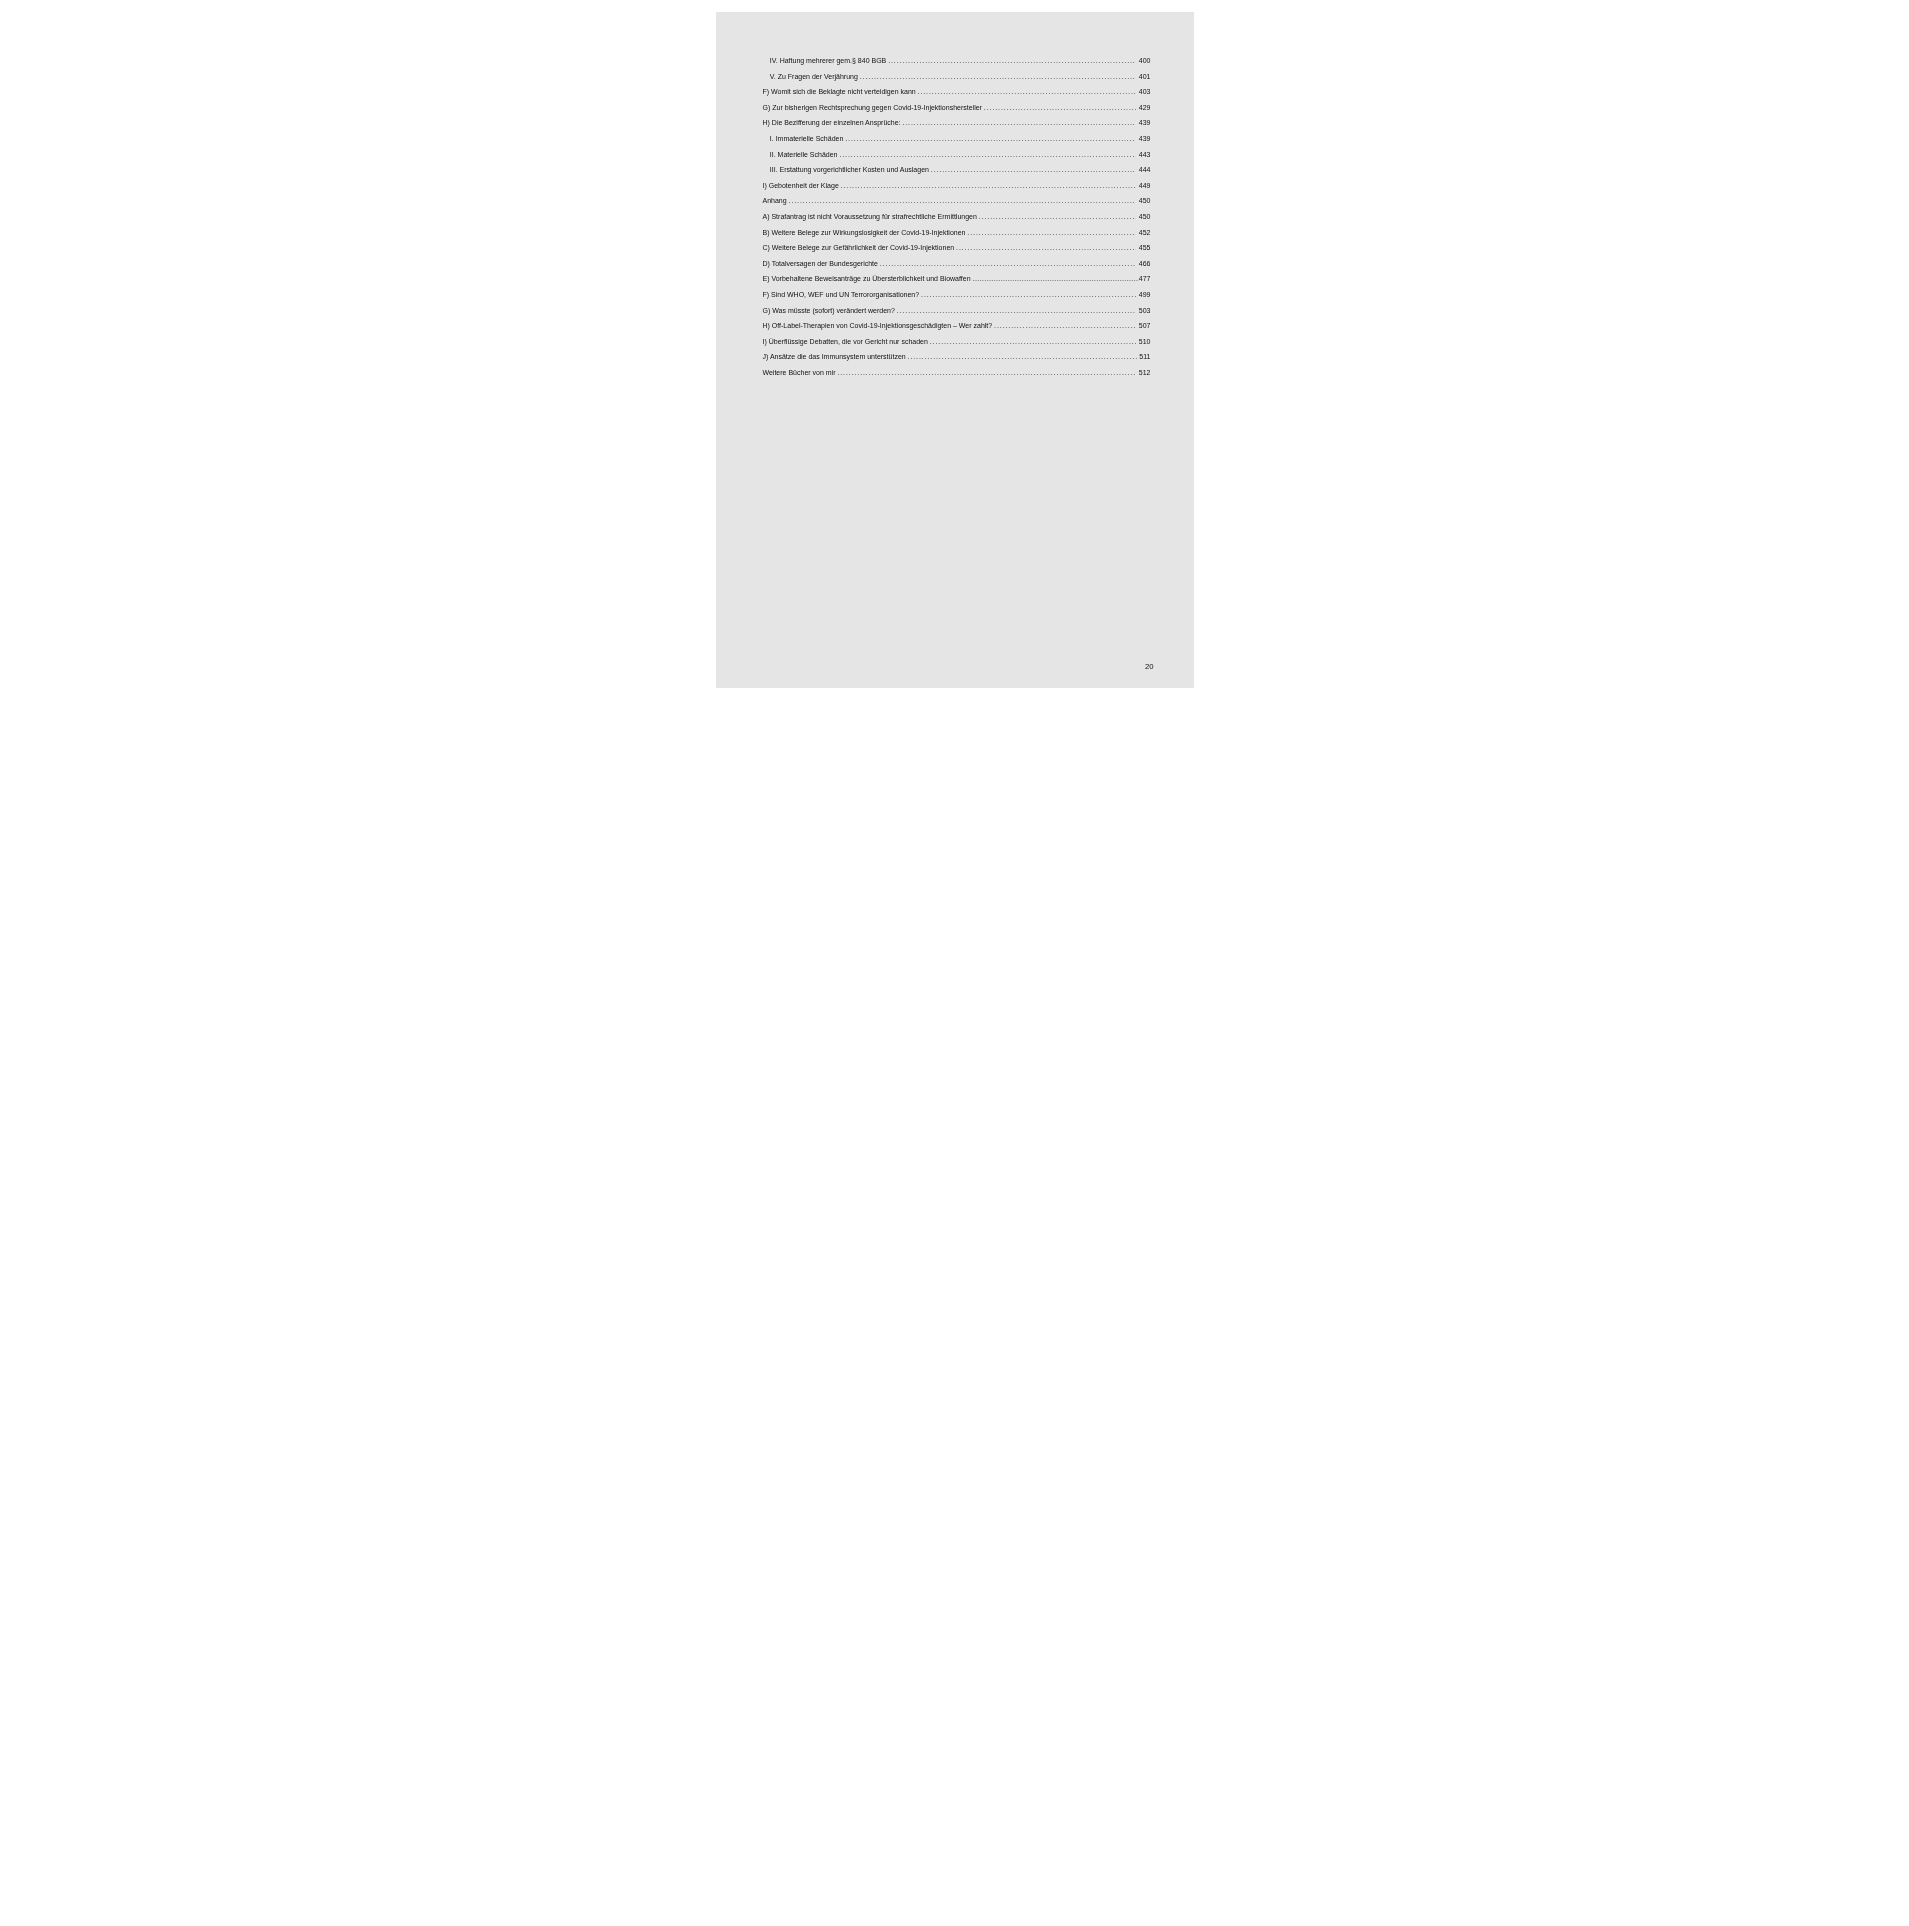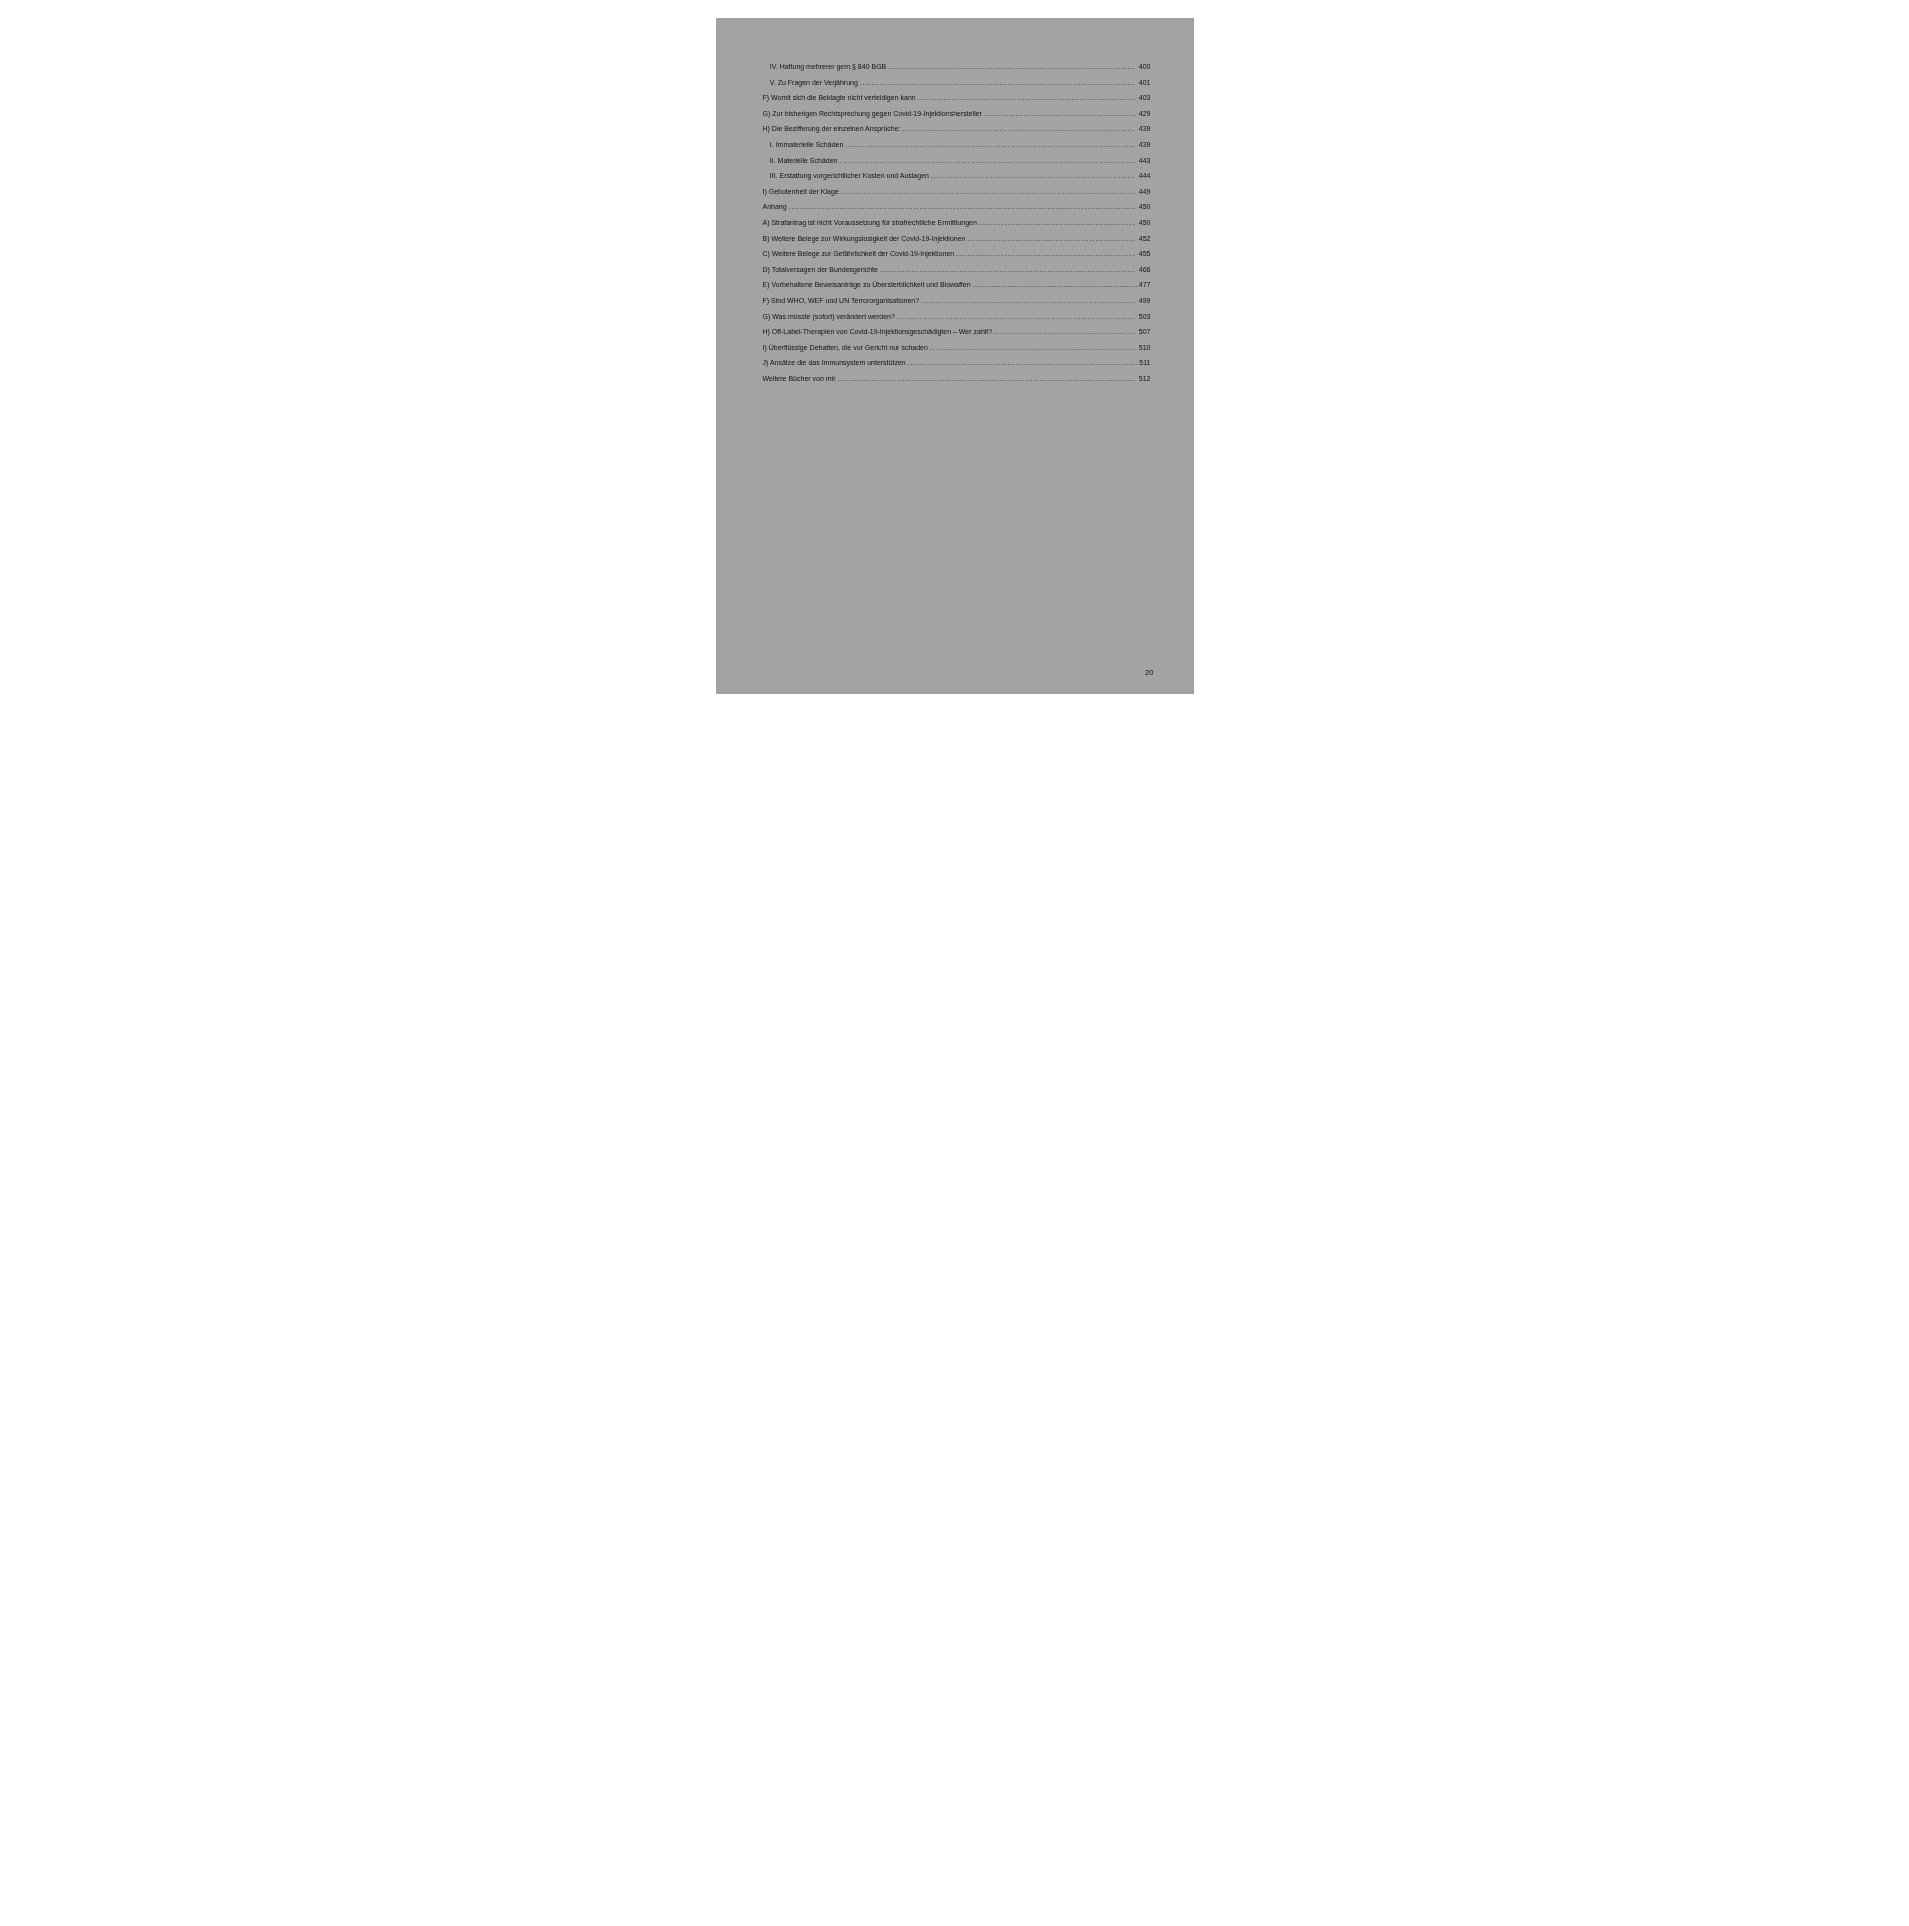--- a/index.html
+++ b/index.html
@@ -7,22 +7,22 @@
   html, body {
     background: #ffffff;
     font-family: "Liberation Sans", "DejaVu Sans", sans-serif;
     color: #111111;
   }
 
   .page {
     position: relative;
     width: 478px;
     height: 676px;
-    margin: 18px auto;
-    background: #a3a3a3;
+    margin: 12px auto;
+    background: #e5e5e5;
     overflow: hidden;
   }
 
   .toc {
     position: absolute;
     left: 47px;
     right: 43px;
     top: 45px;
   }
 

